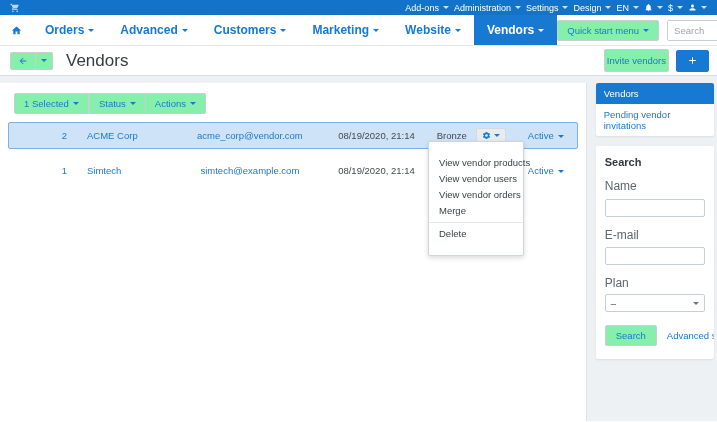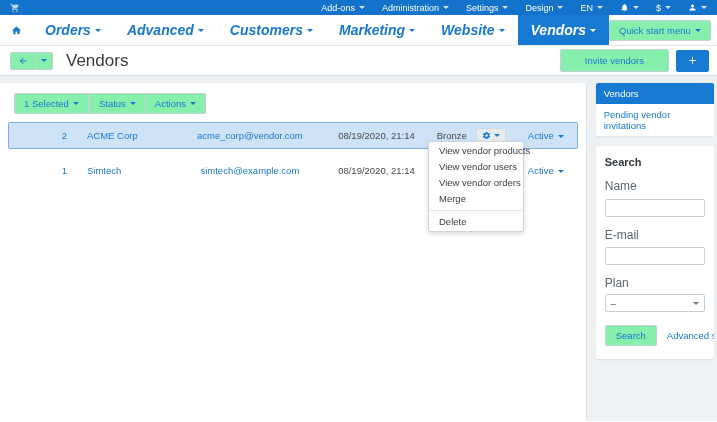--- a/index.html
+++ b/index.html
@@ -10,27 +10,27 @@
   
   .caret { display:inline-block; width:0; height:0;
     border-left:3px solid transparent; border-right:3px solid transparent;
     border-top:3.5px solid currentColor; margin-left:4px; vertical-align:middle; }
   svg { display:block; }
 
   
   .topbar { height:15px; background:#1373ca; display:flex; align-items:center; padding:0 10px; }
   .topbar .cart { color:#bcd9f2; }
   .topbar .spacer { flex:1; }
-  .tb-item { color:#fff; font-size:9px; margin-left:17px; display:flex; align-items:center; cursor:pointer; }
+  .tb-item { color:#fff; font-size:9px; margin-left:5px; display:flex; align-items:center; cursor:pointer; }
   .tb-item .caret { border-top-color:#cfe4f6; }
 
   
   .navbar { height:31px; background:#fff; display:flex; align-items:stretch; border-bottom:1px solid #e3e7ea; }
   .nav-home { display:flex; align-items:center; padding:0 10px 0 11px; color:#1779d2; }
-  .nav-item { display:flex; align-items:center; color:#1779d2; font-size:14px; font-weight:700; padding:0 13px; cursor:pointer;font-style:italic; }
+  .nav-item { display:flex; align-items:center; color:#1779d2; font-size:12px; font-weight:700; padding:0 13px; cursor:pointer; }
   .nav-item.active { background:#1779d2; color:#fff; }
   .nav-spacer { flex:1; }
   .nav-right { display:flex; align-items:center; padding-right:8px; }
   .btn { background:#86efac; border:1px solid #c7cfd6; border-radius:2px; color:#1779d2;
     font-size:9.5px; padding:4px 9px; display:inline-flex; align-items:center; cursor:pointer;
     font-family:inherit; white-space:nowrap; }
   .searchbox { display:flex; align-items:center; border:1px solid #c7cfd6; border-radius:2px;
     height:21px; margin-left:8px; background:#fff; }
   .searchbox input { border:none; outline:none; width:88px; height:19px; padding:0 6px;
     font-size:9.5px; color:#444; font-family:inherit; }
@@ -42,21 +42,21 @@
   .toolbar { height:30px; display:flex; align-items:center; padding:0 8px 0 10px;
     border-bottom:1px solid #d9dee3; background:#fff; }
   .btn-group { display:flex; }
   .btn-group .btn { border-radius:0; }
   .btn-group .btn:first-child { border-radius:2px 0 0 2px; }
   .btn-group .btn:last-child { border-radius:0 2px 2px 0; border-left:none; }
   .back-btn { padding:3px 7px; }
   .back-caret-btn { padding:3px 5px; }
   .page-title { font-size:17px; color:#383d42; margin-left:13px; }
   .toolbar .spacer { flex:1; }
-  .invite-btn { margin-right:7px; padding:5px 24px; }
+  .invite-btn { margin-right:7px; padding:5px 2px; }
   .add-btn { width:33px; height:22px; background:#1779d2; border:1px solid #1779d2; border-radius:2px;
     color:#fff; display:flex; align-items:center; justify-content:center; cursor:pointer; }
 
   
   .content { display:flex; height:345px; background:#eef1f4; }
   .main { flex:1; background:#fff; margin-top:7px; padding:10px 8px 0 8px; border-right:1px solid #e0e4e8; }
   .filters { margin-left:6px; }
   .filters .btn { padding:4px 9px; }
 
   
@@ -71,21 +71,21 @@
   .vrow .c-gear { width:48px; display:flex; justify-content:center; }
   .vrow .c-status { width:62px; text-align:center; color:#1779d2; cursor:pointer; white-space:nowrap; }
   .gear-btn { background:#e7ecf1; border:1px solid #d3dae0; border-radius:2px; color:#1779d2;
     display:inline-flex; align-items:center; padding:2px 5px; cursor:pointer; }
   .gear-btn .caret { margin-left:3px; }
   .hidden { visibility:hidden; }
 
   
   .ctx-menu { position:absolute; left:428px; top:141px; width:96px; background:#fff;
     border:1px solid #cfd5da; border-radius:2px; box-shadow:0 2px 5px rgba(0,0,0,.15);
-    padding:1px 0; z-index:20; font-size:9.5px; }
+    padding:13px 0; z-index:20; font-size:9.5px; }
   .ctx-item { padding:3px 10px; color:#3a4147; white-space:nowrap; cursor:pointer; line-height:10px; }
   .ctx-item.hl { background:#1779d2; color:#fff; }
   .ctx-divider { border-top:1px solid #e3e7ea; margin:3px 0; }
 
   
   .sidebar { width:135px; padding:7px 8px 0 9px; }
   .side-card { background:#fff; border-radius:2px; box-shadow:0 1px 2px rgba(0,0,0,.08); overflow:hidden; }
   .side-nav-item { font-size:9.5px; padding:5px 8px; cursor:pointer; }
   .side-nav-item.active { background:#1779d2; color:#fff; }
   .side-nav-item.link { color:#1779d2; }

